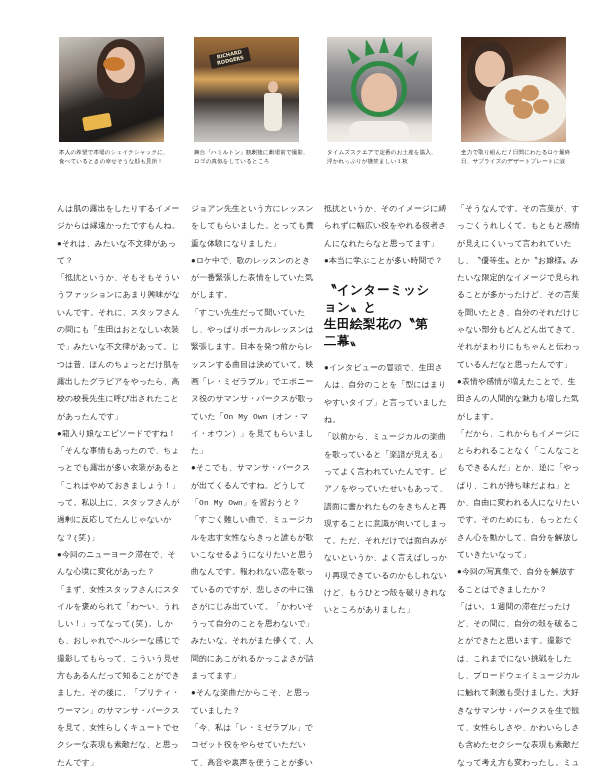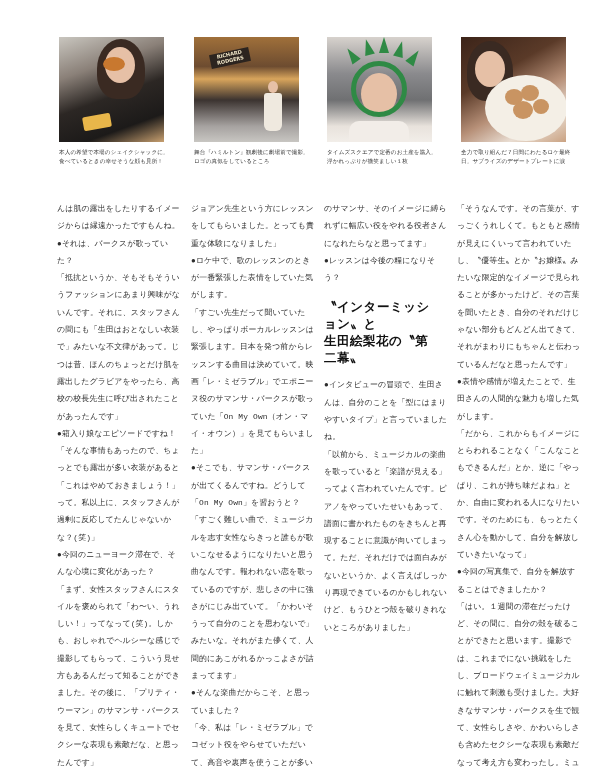--- a/index.html
+++ b/index.html
@@ -92,43 +92,43 @@
     <div class="caption">
       <div>全力で取り組んだ７日間にわたるロケ最終</div>
       <div>日。サプライズのデザートプレートに涙</div>
     </div>
   </div>
 </div>
 
 <div class="columns">
   <div class="col" style="left:0px;">
     <p>んは肌の露出をしたりするイメージからは縁遠かったですもんね。</p>
-    <p class="q">●それは、バークスが歌っていた？</p>
+    <p class="q">●それは、みたいな不文律があって？</p>
     <p>「抵抗というか、そもそもそういうファッションにあまり興味がないんです。それに、スタッフさんの間にも「生田はおとなしい衣装で」みたいな不文律があって。じつは昔、ほんのちょっとだけ肌を露出したグラビアをやったら、高校の校長先生に呼び出されたことがあったんです」</p>
     <p class="q">●箱入り娘なエピソードですね！</p>
     <p>「そんな事情もあったので、ちょっとでも露出が多い衣装があると「これはやめておきましょう！」って。私以上に、スタッフさんが過剰に反応してたんじゃないかな？(笑)」</p>
     <p class="q">●今回のニューヨーク滞在で、そんな心境に変化があった？</p>
     <p>「まず、女性スタッフさんにスタイルを褒められて「わ〜い、うれしい！」ってなって(笑)。しかも、おしゃれでヘルシーな感じで撮影してもらって、こういう見せ方もあるんだって知ることができました。その後に、「プリティ・ウーマン」のサマンサ・バークスを見て、女性らしくキュートでセクシーな表現も素敵だな、と思ったんです」</p>
 
   </div>
 
   <div class="col" style="left:134px;">
     <p>ジョアン先生という方にレッスンをしてもらいました。とっても貴重な体験になりました」</p>
     <p class="q">●ロケ中で、歌のレッスンのときが一番緊張した表情をしていた気がします。</p>
     <p>「すごい先生だって聞いていたし、やっぱりボーカルレッスンは緊張します。日本を発つ前からレッスンする曲目は決めていて。映画「レ・ミゼラブル」でエポニーヌ役のサマンサ・バークスが歌っていた「On My Own（オン・マイ・オウン）」を見てもらいました」</p>
     <p class="q">●そこでも、サマンサ・バークスが出てくるんですね。どうして「On My Own」を習おうと？</p>
     <p>「すごく難しい曲で、ミュージカルを志す女性ならきっと誰もが歌いこなせるようになりたいと思う曲なんです。報われない恋を歌っているのですが、悲しさの中に強さがにじみ出ていて。「かわいそうって自分のことを思わないで」みたいな。それがまた儚くて、人間的にあこがれるかっこよさが詰まってます」</p>
     <p class="q">●そんな楽曲だからこそ、と思っていました？</p>
     <p>「今、私は「レ・ミゼラブル」でコゼット役をやらせていただいて、高音や裏声を使うことが多いけど、もっと地声でバン！　って張り上げたり、迫力ある曲も歌いこなせるようになりたいんです。そういう意味でも「On My Own」はぜひ本場の先生に見てもらいたいな、と思っていました」</p>
 
   </div>
 
   <div class="col" style="left:267px;">
-    <p>のサマンサ、そのイメージに縛られずに幅広い役をやれる役者さんになれたらなと思ってます」</p>
-    <p class="q">●レッスンは今後の糧になりそう？</p>
+    <p>抵抗というか、そのイメージに縛られずに幅広い役をやれる役者さんになれたらなと思ってます」</p>
+    <p class="q">●本当に学ぶことが多い時間で？</p>
     <div class="heading">
       <div>〝インターミッション〟と</div>
       <div>生田絵梨花の〝第二幕〟</div>
     </div>
     <p class="q">●インタビューの冒頭で、生田さんは、自分のことを「型にはまりやすいタイプ」と言っていましたね。</p>
     <p>「以前から、ミュージカルの楽曲を歌っていると「楽譜が見える」ってよく言われていたんです。ピアノをやっていたせいもあって、譜面に書かれたものをきちんと再現することに意識が向いてしまって。ただ、それだけでは面白みがないというか、よく言えばしっかり再現できているのかもしれないけど、もうひとつ殻を破りきれないところがありました」</p>
 
   </div>
 
   <div class="col" style="left:400px;">

